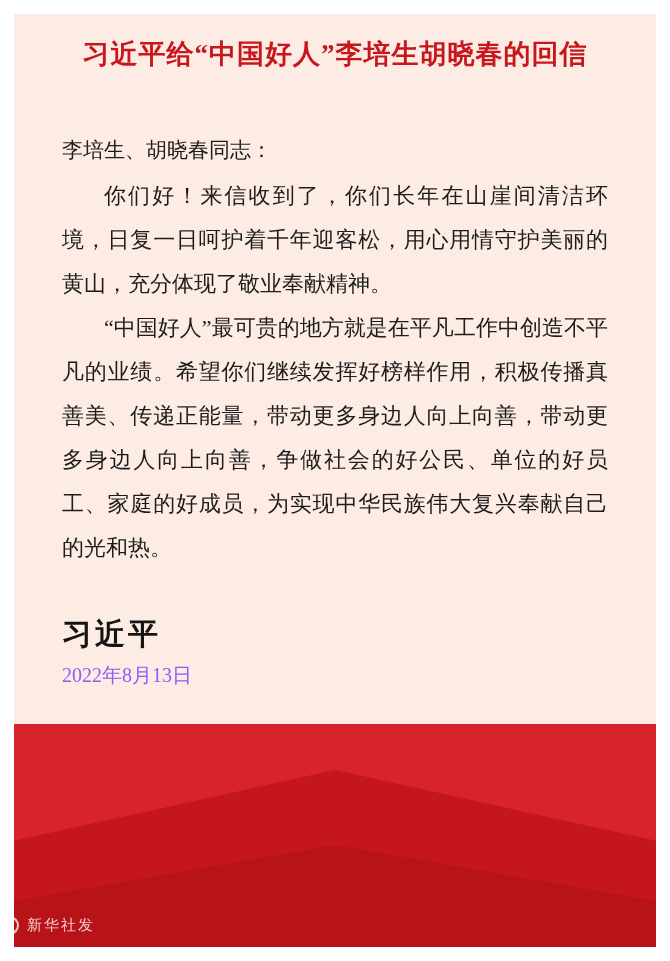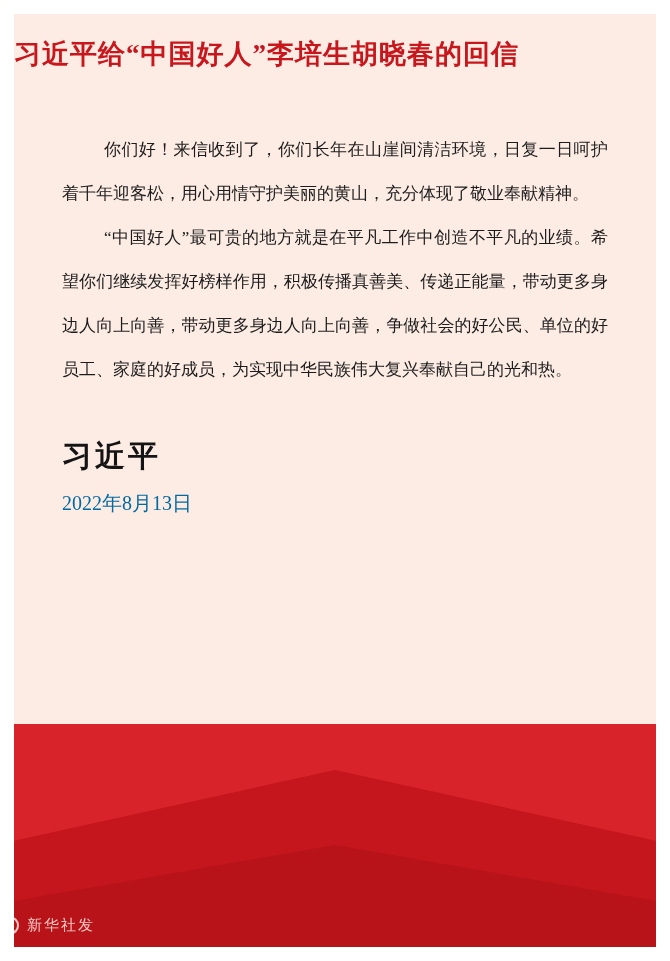--- a/index.html
+++ b/index.html
@@ -107,21 +107,21 @@
   
   .header-band {
     position: absolute;
     left: 14px;
     top: 14px;
     width: 642px;
     height: 80px;
     background: #fdece4;
     display: flex;
     align-items: center;
-    justify-content: flex-start;
+    justify-content: center;
   }
   .header-title {
     color: #c8161d;
     font-family: "Liberation Serif", serif;
     font-weight: bold;
     font-size: 27px;
     letter-spacing: 1px;
     white-space: nowrap;
   }
 
@@ -138,45 +138,45 @@
   }
   .salutation {
     color: #1c1c1c;
     font-size: 21px;
     line-height: 44px;
     margin: 0 0 2px 0;
     font-family: "Liberation Serif", serif;
   }
   .para {
     color: #1c1c1c;
-    font-size: 17px;
+    font-size: 22px;
     line-height: 44px;
     margin: 0;
     text-indent: 42px;
     text-align: justify;
     font-family: "Liberation Serif", serif;
   }
   .signature-block {
     margin-top: 42px;
     text-align: left;
     padding-right: 52px;
   }
   .sig-name {
     color: #141414;
     font-size: 30px;
     font-weight: bold;
     letter-spacing: 3px;
     line-height: 44px;
     font-family: "Liberation Serif", serif;
   }
   .sig-date {
-    color: #0369a1;
+    color: #8b5cf6;
     font-size: 20px;
     line-height: 34px;
-    margin-top: 8px;
+    margin-top: 2px;
     font-family: "Liberation Serif", serif;
   }
 
   
   .footer {
     position: absolute;
     left: 0;
     bottom: 26px;
     width: 670px;
     display: flex;
@@ -222,20 +222,21 @@
   <div class="facet facet-b"></div>
   <div class="facet facet-c"></div>
   <div class="facet facet-d"></div>
   <div class="facet facet-e"></div>
 
   <div class="header-band">
     <div class="header-title">习近平给“中国好人”李培生胡晓春的回信</div>
   </div>
 
   <div class="letter-panel">
+    <p class="salutation">李培生、胡晓春同志：</p>
     <p class="para">你们好！来信收到了，你们长年在山崖间清洁环境，日复一日呵护着千年迎客松，用心用情守护美丽的黄山，充分体现了敬业奉献精神。</p>
     <p class="para">“中国好人”最可贵的地方就是在平凡工作中创造不平凡的业绩。希望你们继续发挥好榜样作用，积极传播真善美、传递正能量，带动更多身边人向上向善，带动更多身边人向上向善，争做社会的好公民、单位的好员工、家庭的好成员，为实现中华民族伟大复兴奉献自己的光和热。</p>
     <div class="signature-block">
       <div class="sig-name">习近平</div>
       <div class="sig-date">2022年8月13日</div>
     </div>
   </div>
 
   <div class="footer">
     <span class="footer-mark"></span>

